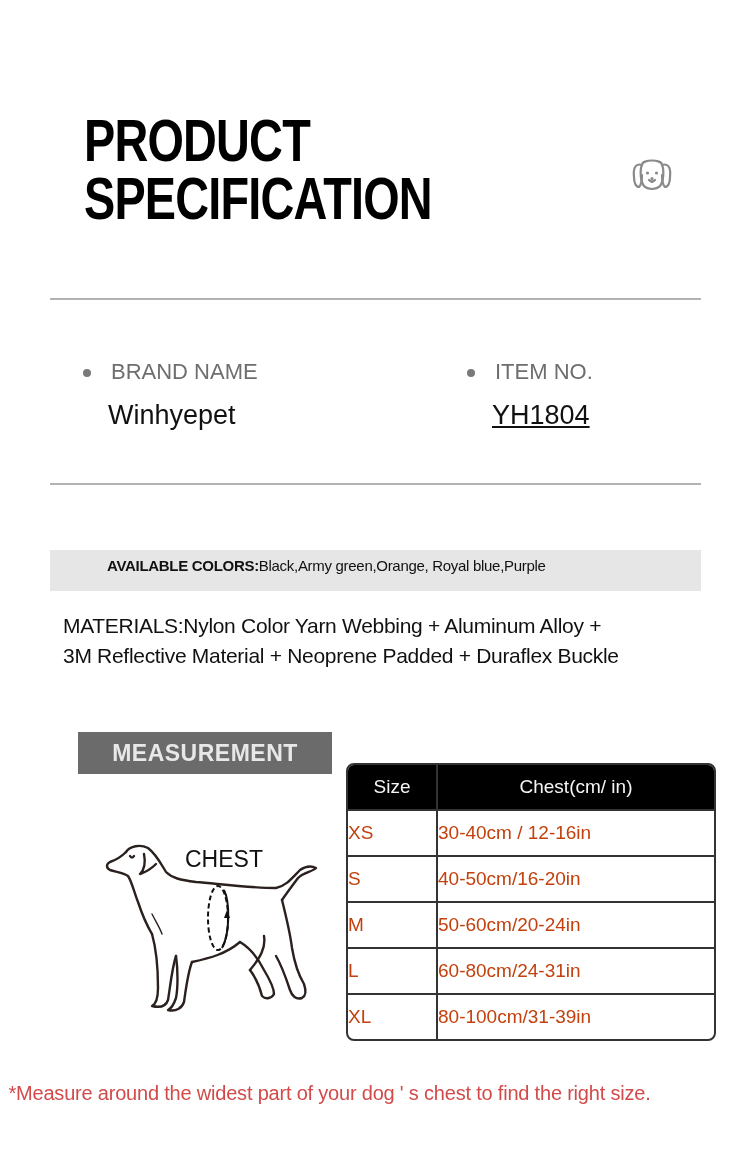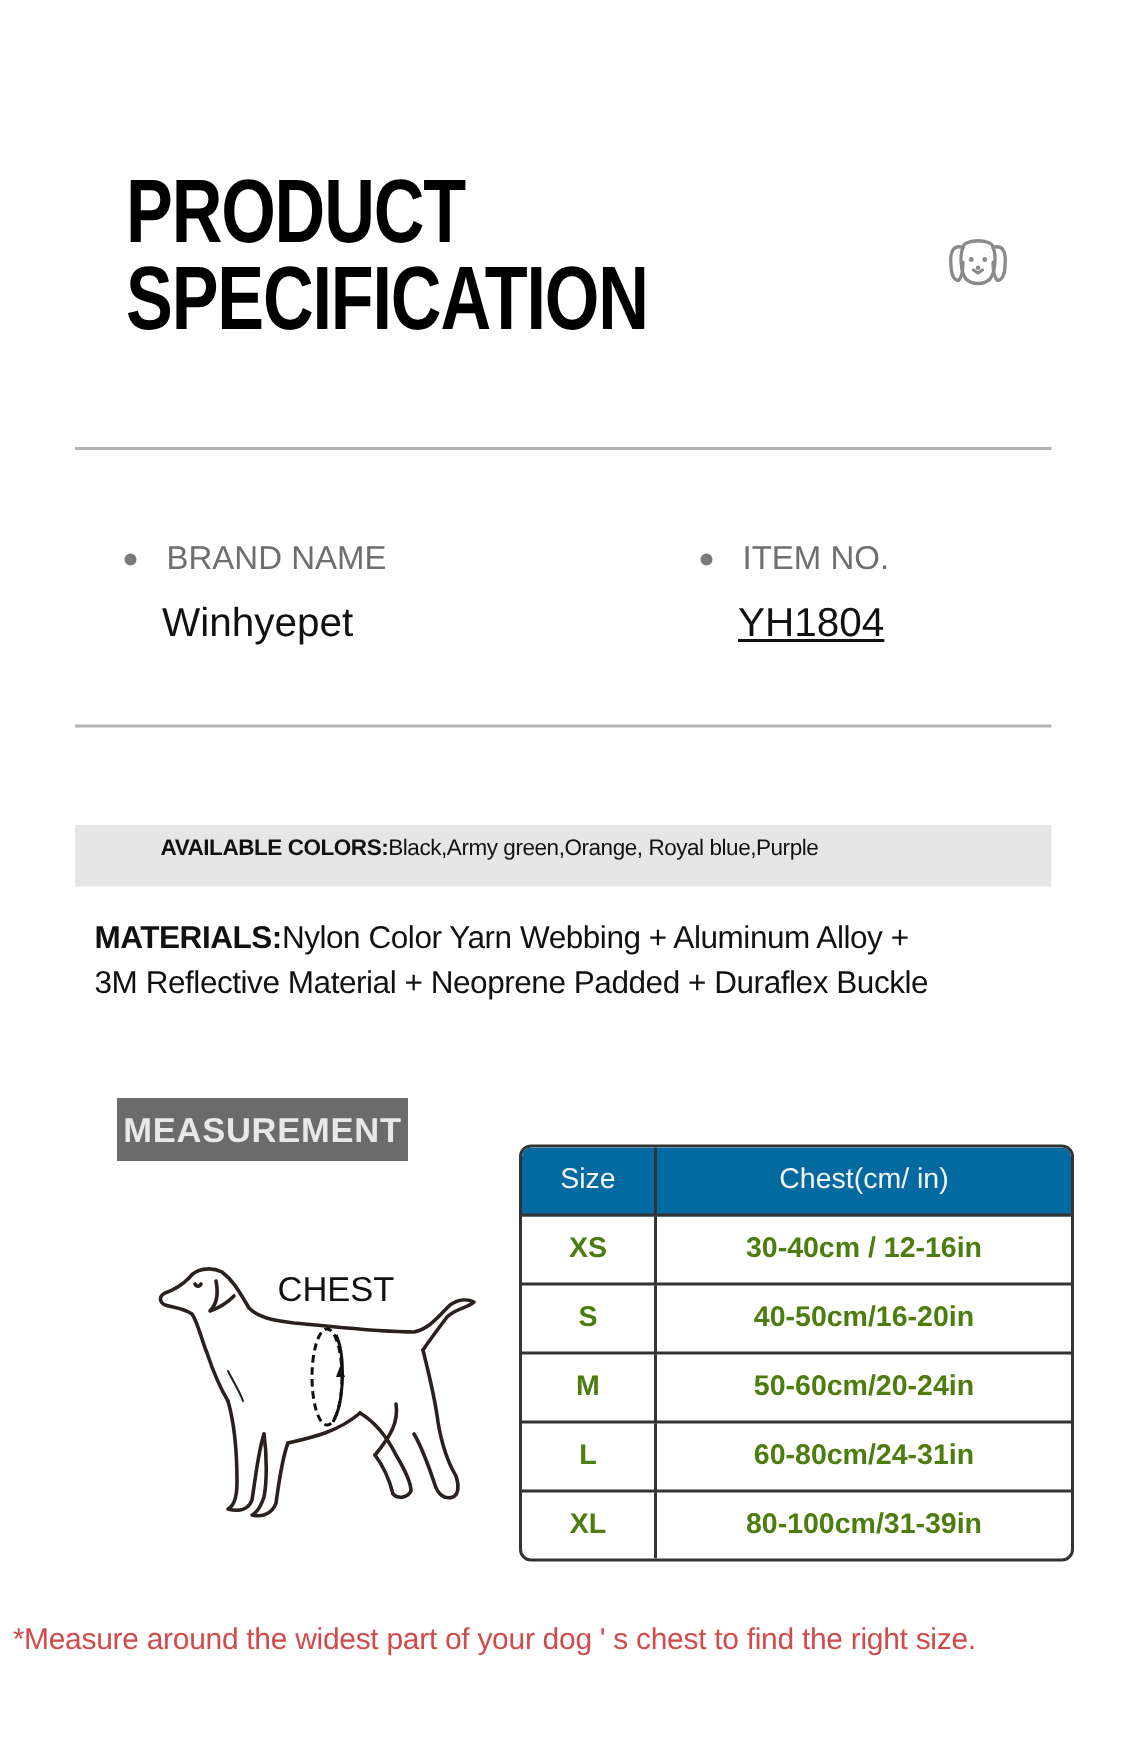--- a/index.html
+++ b/index.html
@@ -18,36 +18,36 @@
 
   .spec-label { font-size: 22px; color: #6e6e6e; letter-spacing: 0px; }
   .spec-dot { width: 8px; height: 8px; border-radius: 50%; background: #7a7a7a; }
   .spec-value { font-size: 27px; color: #111; }
 
   .colors-bar { left: 50px; top: 550px; width: 651px; height: 41px; background: #e6e6e6; }
   .colors-text { left: 63px; top: 557px; font-size: 15px; white-space: nowrap; color: #111; letter-spacing: -0.3px; margin-left: 44px; }
   .colors-text b { font-weight: 700; }
 
   .materials { left: 63px; top: 611px; font-size: 21px; line-height: 30px; color: #111; letter-spacing: -0.3px; }
-  .materials b { font-weight: 700; }
+  .materials b { font-weight: 400; }
 
-  .measure-badge { left: 78px; top: 732px; width: 194px; height: 42px; background: #6b6b6b;
+  .measure-badge { left: 78px; top: 732px; width: 254px; height: 42px; background: #6b6b6b;
                    color: #e8e8e8; font-size: 23px; font-weight: 700; text-align: center; line-height: 42px;
                    letter-spacing: 0.5px; }
 
   .chest-label { left: 185px; top: 846px; font-size: 23px; color: #111; }
   .dog-drawing { left: 100px; top: 838px; width: 225px; height: 178px; }
 
   table.size-table { position: absolute; left: 346px; top: 763px; width: 370px;
                      border-collapse: separate; border-spacing: 0;
                      border: 2px solid #333; border-radius: 8px; overflow: hidden; }
-  table.size-table th { background: #0369a1; color: #f5f5f5; font-weight: 400; font-size: 19px;
+  table.size-table th { background: #000000; color: #f5f5f5; font-weight: 400; font-size: 19px;
                         height: 44px; border-bottom: 2px solid #333; padding: 0; }
-  table.size-table td { height: 44px; font-size: 19px; text-align: center; color: #4d7c0f; padding: 0;
-                        border-bottom: 2px solid #333; font-weight: bold; }
+  table.size-table td { height: 44px; font-size: 19px; color: #c2410c; padding: 0;
+                        border-bottom: 2px solid #333; }
   table.size-table tr:last-child td { border-bottom: none; }
   table.size-table .c1 { width: 88px; border-right: 2px solid #333; }
 
   .note { left: 0; width: 659px; top: 1082px; text-align: center; font-size: 20px; color: #d24a4a;
           letter-spacing: -0.2px; }
 </style>
 </head>
 <body>
 
 <div class="abs title">

